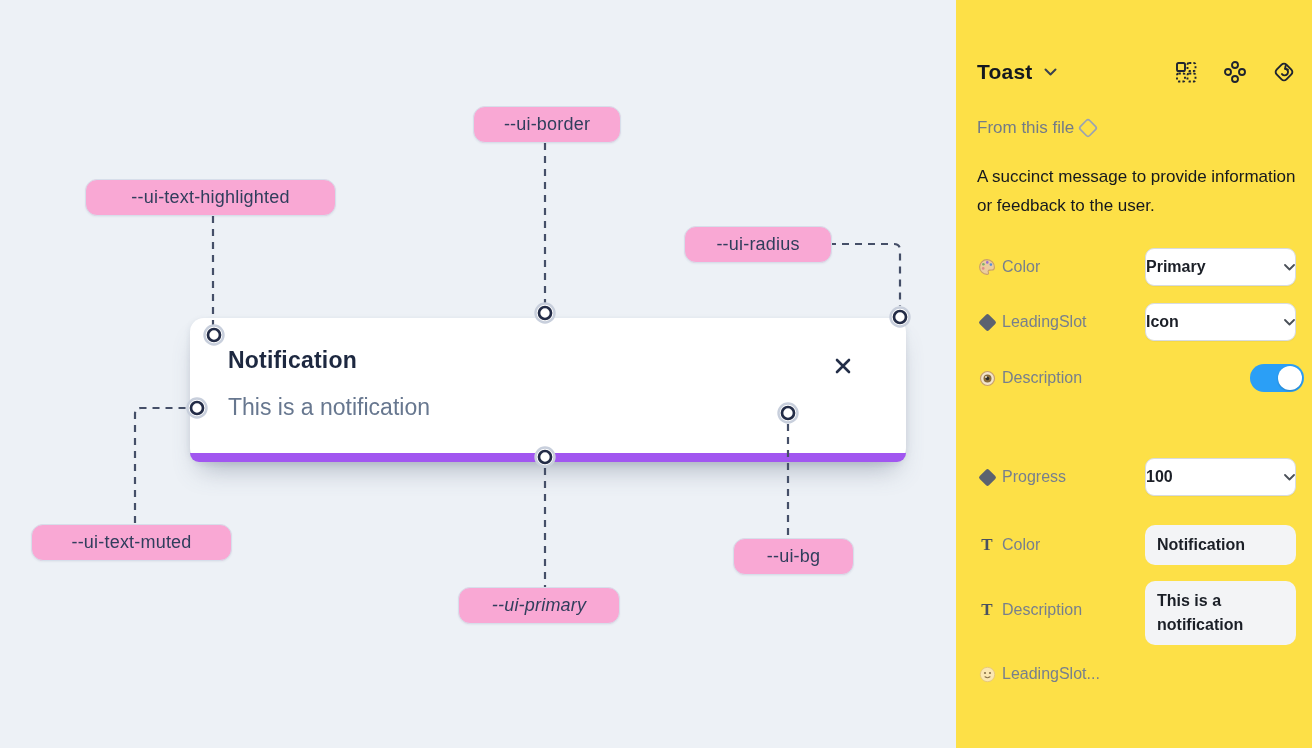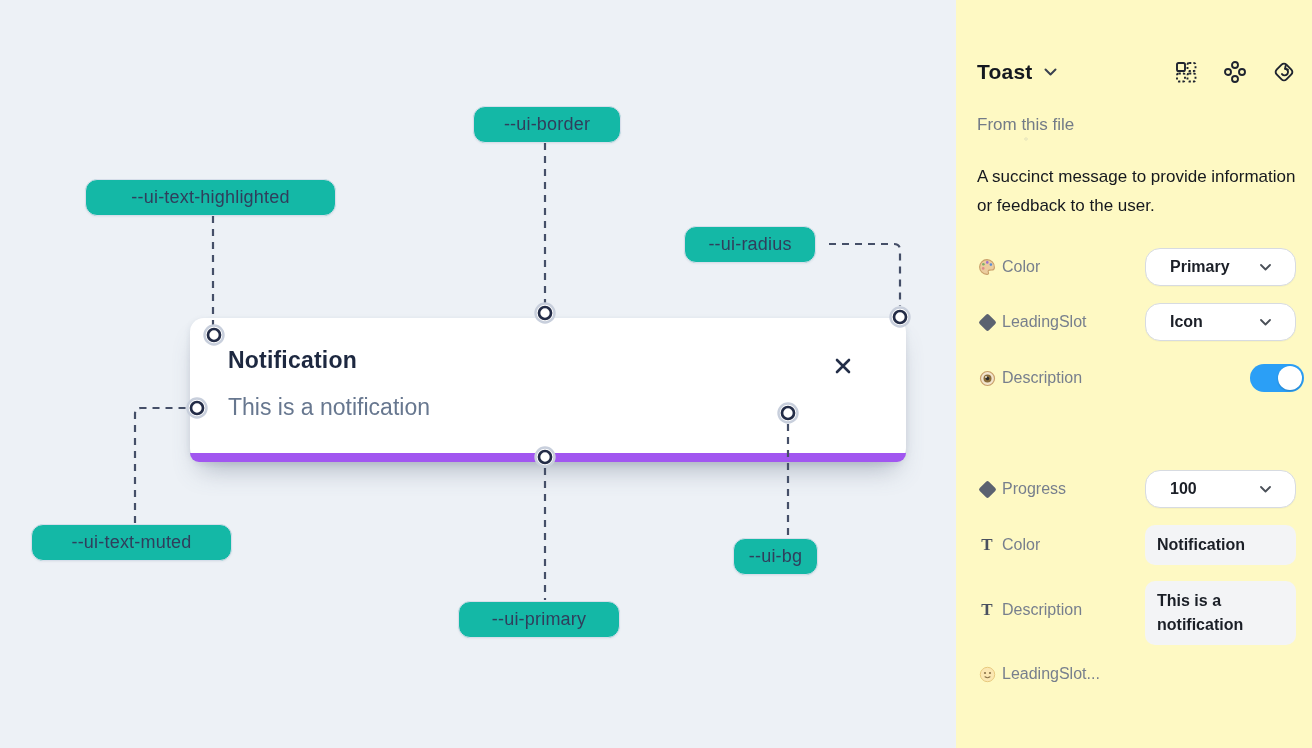--- a/index.html
+++ b/index.html
@@ -18,58 +18,58 @@
     font-weight:700; color:#1d2840; letter-spacing:.2px; }
   .toast-desc { position:absolute; left:38px; top:74px; font-size:23px; line-height:30px;
     font-weight:400; color:#67778f; }
   .toast-close { position:absolute; left:641px; top:36px; width:24px; height:24px;
     display:flex; align-items:center; justify-content:center; cursor:pointer; }
   .toast-progress { position:absolute; left:0; bottom:0; width:100%; height:9px;
     background:#a156f0; border-radius:0 0 14px 14px; }
 
   .conn-svg { position:absolute; left:0; top:0; width:956px; height:748px; z-index:2; }
 
-  .pill { position:absolute; height:37px; background:#14b8a6;
+  .pill { position:absolute; height:37px; background:#f9a8d4;
     border:1.5px solid #d7deea; border-radius:12px;
     display:flex; align-items:center; justify-content:center;
     font-size:18px; font-weight:500; color:#303e5c; letter-spacing:.2px;
     box-shadow:0 1px 2px rgba(40,50,80,.06); z-index:3; white-space:nowrap; }
 
   
   .panel { position:absolute; left:956px; top:0; width:356px; height:748px;
-    background:#fef9c3; }
+    background:#fde047; }
 
   .panel-header { position:absolute; left:21px; right:16px; top:57px; height:30px;
     display:flex; align-items:center; }
   .panel-title { font-size:21px; font-weight:700; color:#14181f; letter-spacing:.2px; }
   .title-chevron { margin-left:12px; display:flex; align-items:center; cursor:pointer; }
   .header-icons { margin-left:auto; display:flex; align-items:center; gap:25px; }
   .hicon { width:24px; height:24px; cursor:pointer; }
 
   .from-file { position:absolute; left:21px; top:115px; height:26px;
-    display:flex; align-items:center; gap:2px;flex-direction:column; }
+    display:flex; align-items:center; gap:2px; }
   .from-file-text { font-size:17px; color:#737b87; }
 
   .panel-desc { position:absolute; left:21px; top:162px; width:326px;
     font-size:17px; line-height:29px; color:#15181e; }
 
   .prop-row { position:absolute; left:21px; right:16px; display:flex; align-items:center; }
   .prop-icon { width:20px; display:flex; align-items:center; justify-content:center;
     flex:0 0 20px; }
   .prop-label { margin-left:5px; font-size:16px; color:#777f8d; white-space:nowrap;
     overflow:hidden; }
   .prop-control { position:absolute; left:168px; width:151px; }
 
   .diamond-fill { width:13px; height:13px; background:#5b6270; border-radius:2px;
     transform:rotate(45deg); }
   .t-glyph { font-family:"Liberation Serif", serif; font-weight:700; font-size:17px;
     color:#4a5160; }
 
-  .select { height:38px; background:#fff; border:1px solid #d7dbe1; border-radius:15px;
-    display:flex; align-items:center; padding:0 24px; cursor:pointer;
+  .select { height:38px; background:#fff; border:1px solid #d7dbe1; border-radius:9px;
+    display:flex; align-items:center; padding:0 0; cursor:pointer;
     box-shadow:0 1px 1px rgba(20,25,40,.03); }
   .select-value { font-size:16px; font-weight:700; color:#1b1f27; white-space:nowrap;
     overflow:hidden; }
   .select .chev { margin-left:auto; display:flex; align-items:center; }
   .select .pre-icon { margin-right:8px; display:flex; align-items:center; }
 
   .toggle { width:54px; height:28px; border-radius:14px; background:#2b9ff6;
     position:relative; cursor:pointer; }
   .toggle-knob { position:absolute; right:2px; top:2px; width:24px; height:24px;
     border-radius:50%; background:#fff; box-shadow:0 1px 2px rgba(0,0,0,.2); }
@@ -125,24 +125,24 @@
         </g>
       <g>
           <circle cx="788" cy="413" r="9.5" fill="#fff" stroke="#c8cfdc" stroke-width="2.4"></circle>
           <circle cx="788" cy="413" r="6" fill="#fff" stroke="#232c47" stroke-width="2.7"></circle>
         </g>
     </g>
   </svg>
 
   <div class="pill" style="left:473px; top:106px; width:148px;">--ui-border</div>
   <div class="pill" style="left:85px; top:179px; width:251px;">--ui-text-highlighted</div>
-  <div class="pill" style="left:684px; top:226px; width:132px;">--ui-radius</div>
+  <div class="pill" style="left:684px; top:226px; width:148px;">--ui-radius</div>
   <div class="pill" style="left:31px; top:524px; width:201px;">--ui-text-muted</div>
-  <div class="pill" style="left:458px; top:601px; width:162px;">--ui-primary</div>
-  <div class="pill" style="left:733px; top:538px; width:85px;">--ui-bg</div>
+  <div class="pill" style="left:458px; top:587px; width:162px;font-style:italic;">--ui-primary</div>
+  <div class="pill" style="left:733px; top:538px; width:121px;">--ui-bg</div>
 </div>
 
 <div class="panel">
 
   <div class="panel-header">
     <span class="panel-title">Toast</span>
     <span class="title-chevron">
       <svg width="13" height="8" viewBox="0 0 13 8">
           <path d="M1.5 1.5 L6.5 6.5 L11.5 1.5" stroke="#3a4150" stroke-width="2" fill="none" stroke-linecap="round" stroke-linejoin="round"></path>
         </svg>
@@ -222,21 +222,21 @@
           <circle cx="7" cy="7" r="1" fill="#fff" opacity=".8"></circle>
         </svg>
     </span>
     <span class="prop-label">Description</span>
     <div class="prop-control toggle" aria-checked="true">
       <span class="toggle-knob"></span>
     </div>
   </div>
 
 
-  <div class="prop-row" style="top:470px; height:38px;align-items:center;">
+  <div class="prop-row" style="top:458px; height:38px;align-items:center;">
     <span class="prop-icon">
         <span class="diamond-fill"></span>
       </span>
     <span class="prop-label">Progress</span>
     <div class="prop-control select">
       <span class="select-value">100</span>
       <span class="chev">
           <svg width="11" height="7" viewBox="0 0 11 7">
             <path d="M1 1 L5.5 5.5 L10 1" stroke="#4a5058" stroke-width="1.8" fill="none" stroke-linecap="round" stroke-linejoin="round"></path>
           </svg>

